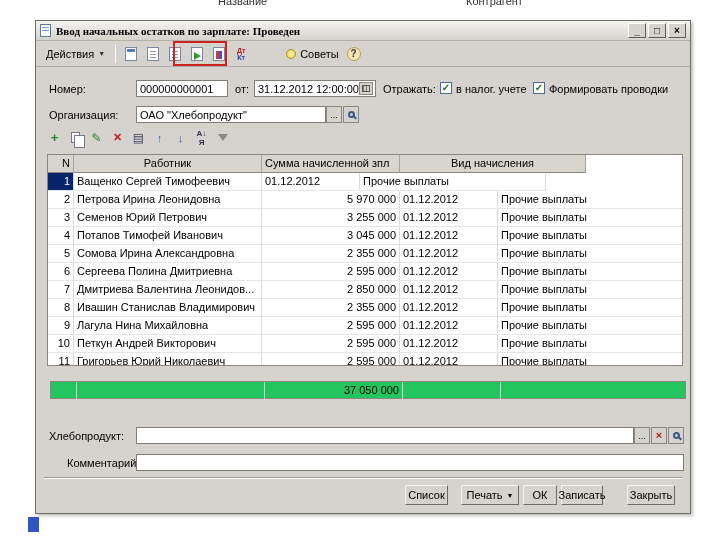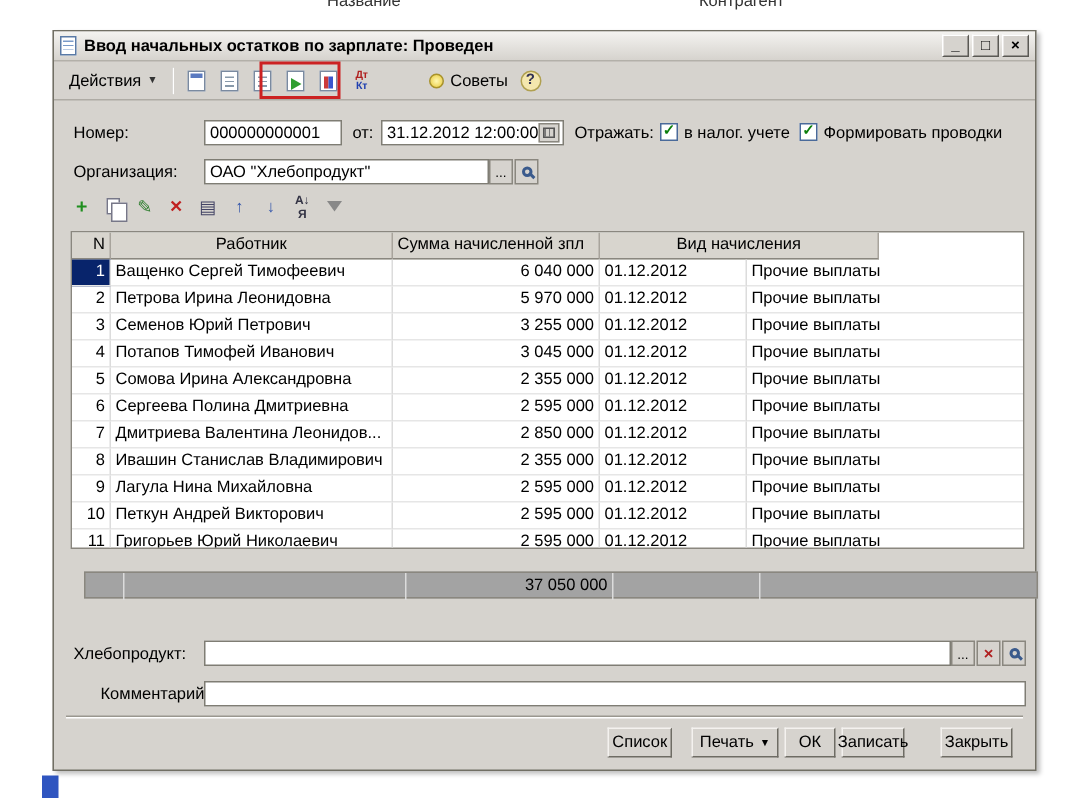--- a/index.html
+++ b/index.html
@@ -27,21 +27,21 @@
   }
   .titlebar {
     height:20px; display:flex; align-items:center; padding:0 4px;
     background:linear-gradient(#f4f3f0,#d6d3ce);
     border-bottom:1px solid #b3b0a9;
     font-weight:bold;
   }
   .doc-icon { width:11px; height:13px; background:#fff; border:1px solid #5a7aa6; margin-right:5px; position:relative; flex:none; }
   .doc-icon::after { content:""; position:absolute; left:1px; top:2px; right:1px; height:6px;
     background:repeating-linear-gradient(#7a9ac8 0 1px, transparent 1px 3px); }
-  .title-text { white-space:nowrap; overflow:hidden; }
+  .title-text { white-space:nowrap; overflow:hidden;font-family:Liberation Serif, serif; }
   .win-controls { margin-left:auto; display:flex; gap:2px; }
   .wbtn {
     width:18px; height:15px; font-size:10px; line-height:11px; font-weight:bold;
     background:#d6d3ce; border:1px solid; border-color:#ffffff #5a5954 #5a5954 #ffffff;
     font-family:inherit; text-align:center; padding:0; cursor:default;
   }
 
   
   .toolbar {
     position:relative; height:26px; border-bottom:1px solid #aeaba4;
@@ -123,22 +123,22 @@
   }
   .c-n { width:26px; text-align:right; flex:none; }
   .c-name { width:188px; flex:none; }
   .c-sum { width:138px; text-align:right; flex:none; }
   .c-month { width:98px; flex:none; }
   .c-type { width:186px; flex:none; }
   .tcell.sel { background:#08246b; color:#fff; }
 
   
   .totals {
-    position:absolute; left:20px; top:360px; width:636px; height:18px;
-    background:#a3a3a3; border:1px solid #8a877f; display:flex;
+    position:absolute; left:14px; top:360px; width:636px; height:18px;
+    background:#22c55e; border:1px solid #8a877f; display:flex;
   }
   .totals .tcell { border-bottom:none; background:transparent; }
 
   
   .groove { position:absolute; left:8px; right:8px; top:456px; height:2px;
     border-top:1px solid #9a978f; border-bottom:1px solid #ffffff; }
 
   .fbtn {
     position:absolute; top:464px; height:20px;
     background:#d6d3ce; border:1px solid; border-color:#f4f2ef #6e6c64 #6e6c64 #f4f2ef;
@@ -259,21 +259,20 @@
       <div class="thead">
         <div class="hcell c-n">N</div>
         <div class="hcell c-name">Работник</div>
         <div class="hcell c-sum" style="text-align:left">Сумма начисленной зпл</div>
         <div class="hcell c-type">Вид начисления</div>
       </div>
       <div id="tbody">
           <div class="trow">
             <div class="tcell c-n sel">1</div>
             <div class="tcell c-name">Ващенко Сергей Тимофеевич</div>
-            <div class="tcell c-sum">6 040 000</div>
             <div class="tcell c-month">01.12.2012</div>
             <div class="tcell c-type">Прочие выплаты</div>
           </div>
           <div class="trow">
             <div class="tcell c-n">2</div>
             <div class="tcell c-name">Петрова Ирина Леонидовна</div>
             <div class="tcell c-sum">5 970 000</div>
             <div class="tcell c-month">01.12.2012</div>
             <div class="tcell c-type">Прочие выплаты</div>
           </div>

